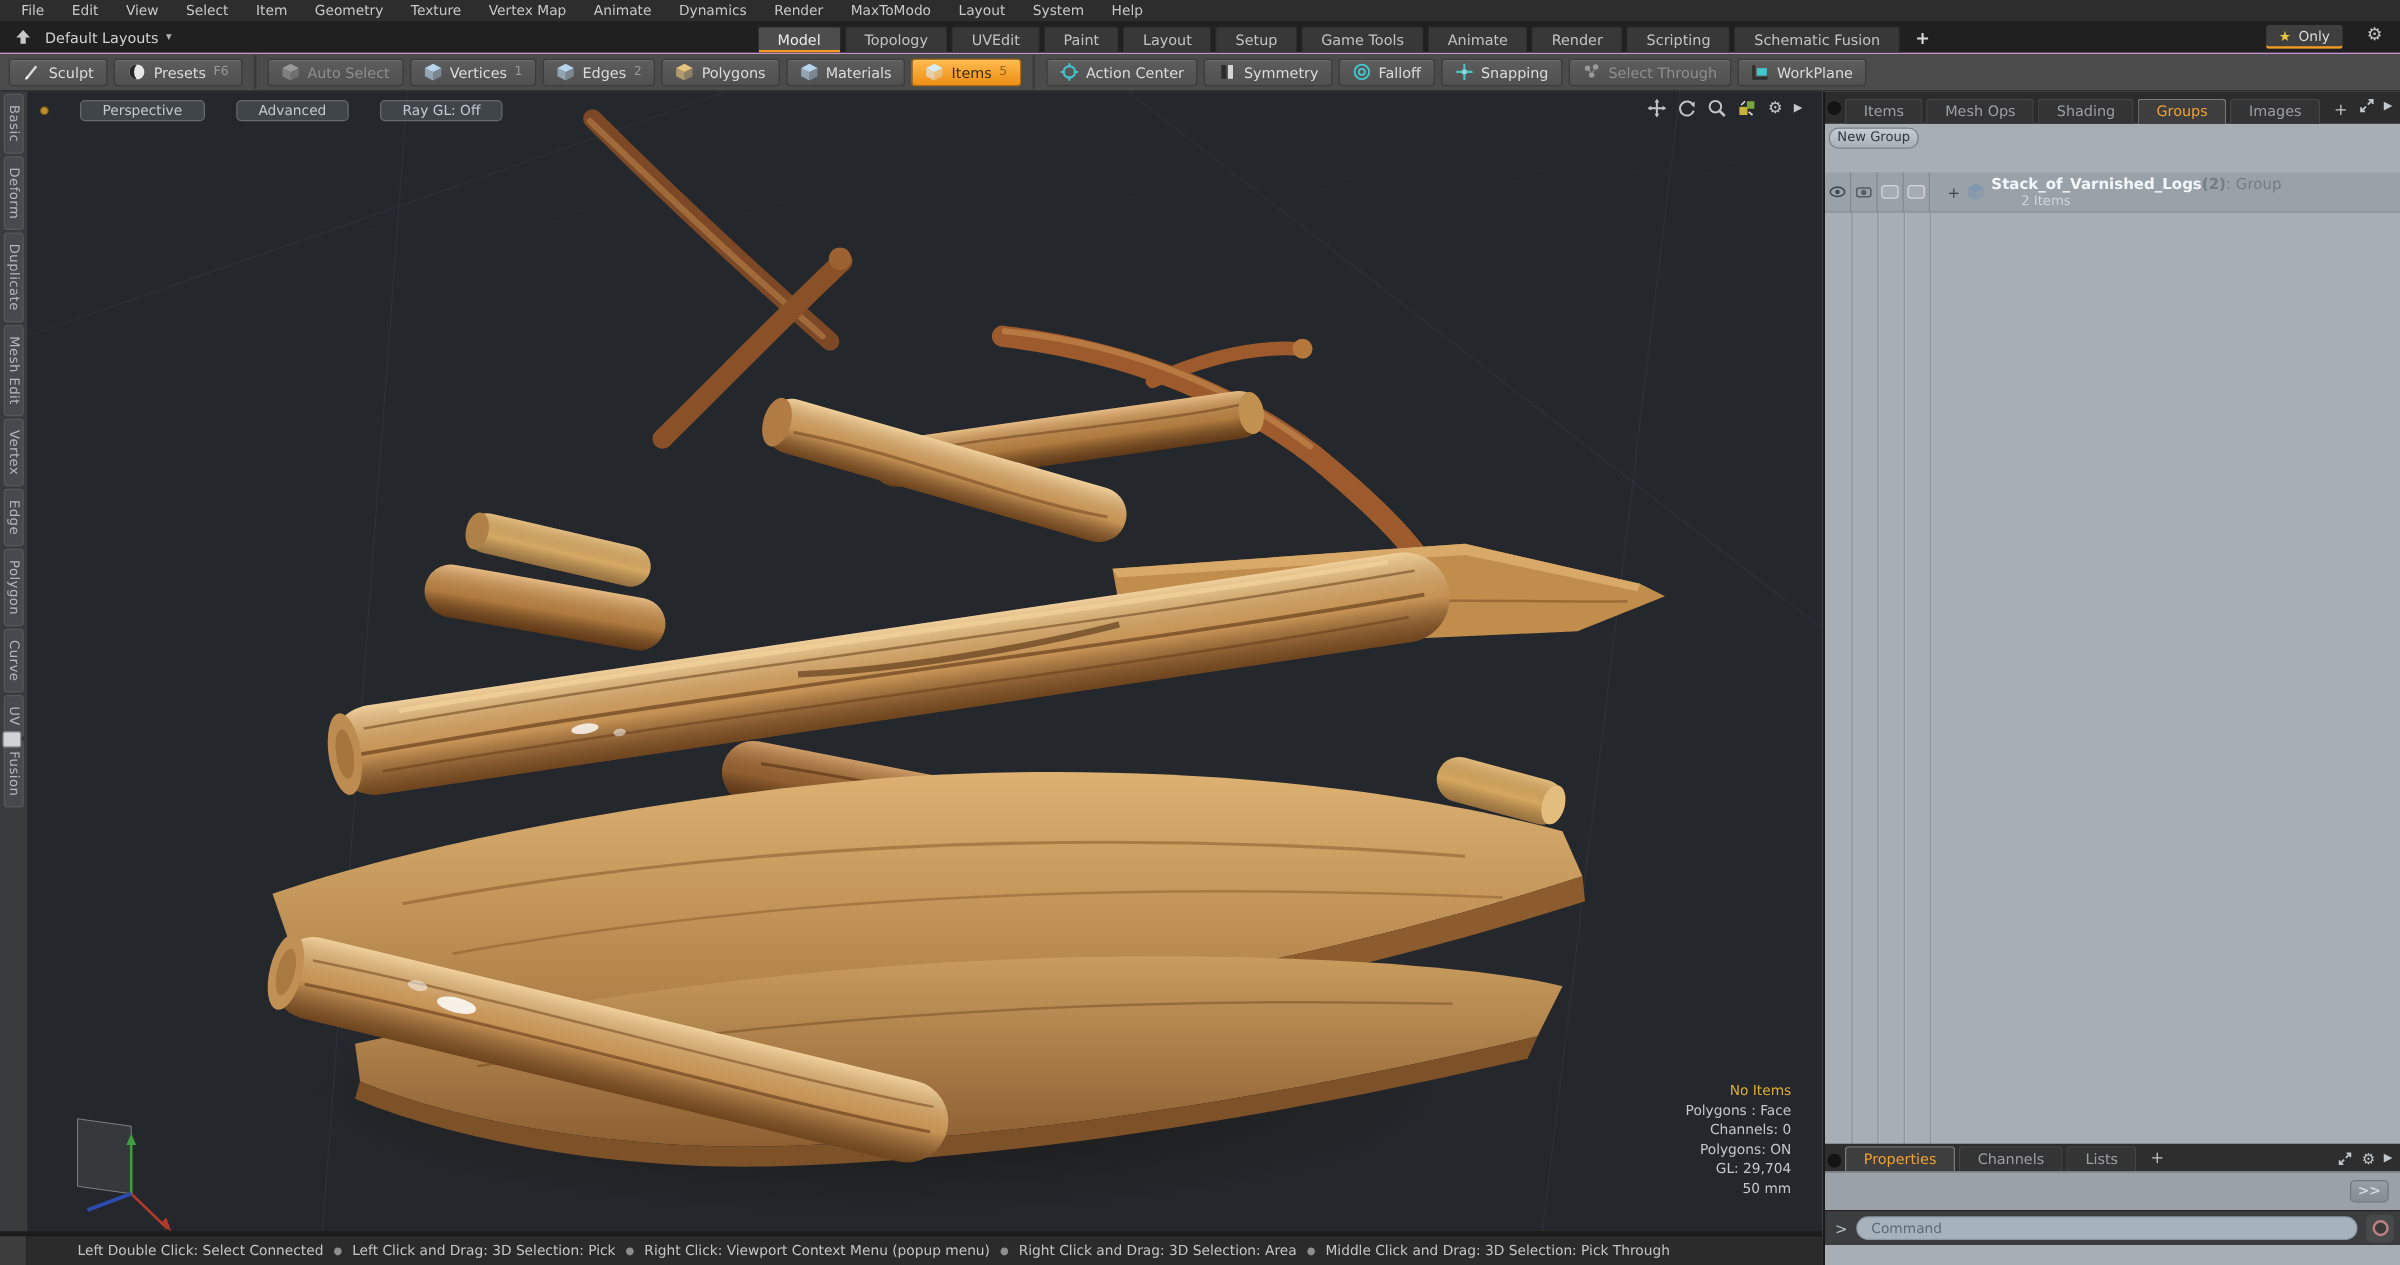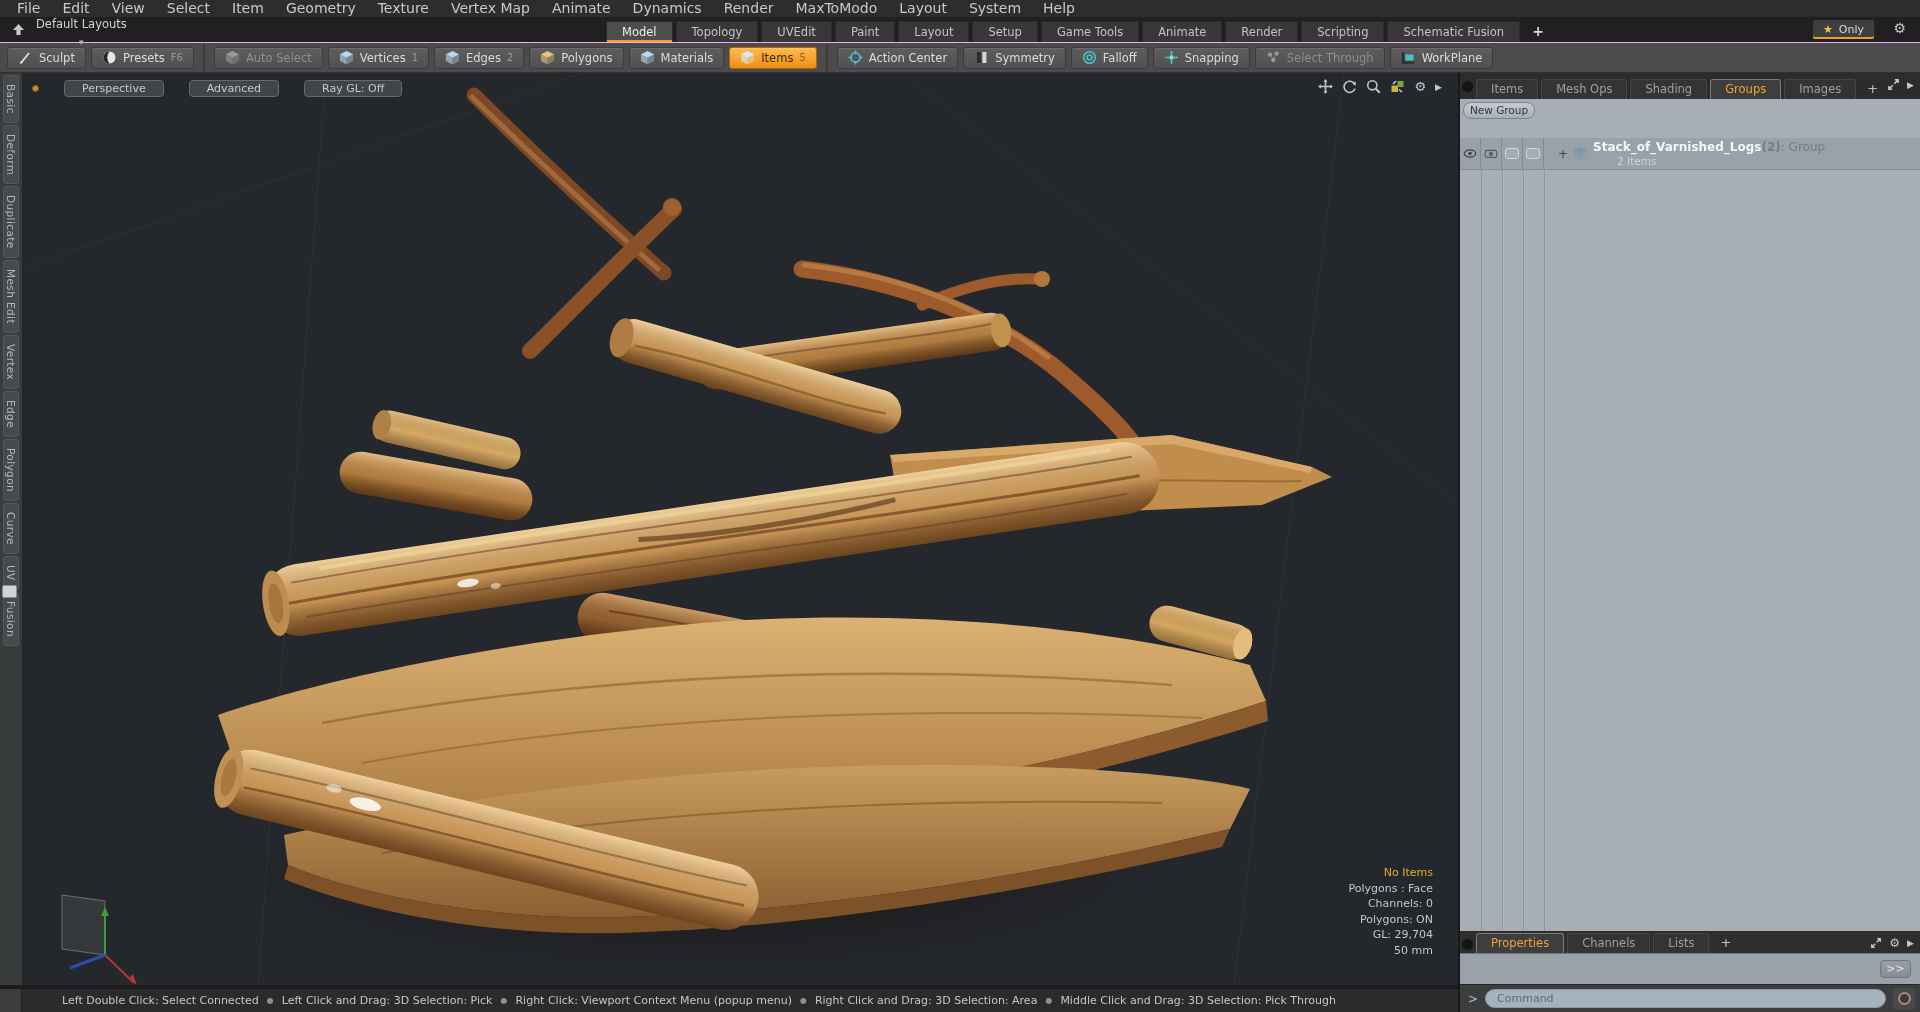--- a/index.html
+++ b/index.html
@@ -2,27 +2,27 @@
 <html><head>
 <meta charset="utf-8">
 <style>
   * { margin:0; padding:0; box-sizing:border-box; }
   html,body { width:1920px; height:1012px; overflow:hidden; background:#1d1d1d;
     font-family:"DejaVu Sans","Liberation Sans",sans-serif; -webkit-font-smoothing:antialiased; }
 
   
   .menubar { position:absolute; left:0; top:0; width:1920px; height:17px; background:#2d2d2d;
     display:flex; align-items:center; padding-left:6px; z-index:30; }
-  .menu-item { font-size:14px; color:#c9c9c9; padding:0 11px; line-height:17px; cursor:default; }
+  .menu-item { font-size:11px; color:#c9c9c9; padding:0 11px; line-height:17px; cursor:default; }
 
   
   .layoutbar { position:absolute; left:0; top:17px; width:1920px; height:25px; background:#202020; z-index:29; }
   .up-btn { position:absolute; left:8px; top:4px; width:20px; height:16px; display:flex; align-items:center; justify-content:center; }
   .switcher { position:absolute; left:36px; top:0; height:25px; display:flex; align-items:center; gap:6px;
-    font-size:11.5px; color:#d2d2d2;flex-direction:column; }
+    font-size:11.5px; color:#d2d2d2; }
   .switcher .dd { font-size:9px; color:#b0b0b0; }
   .layout-tabs { position:absolute; left:606px; bottom:0; display:flex; align-items:flex-end; gap:3px; }
   .ltab { height:21px; line-height:20px; padding:0 15px; background:#383838; color:#c3c3c3; font-size:11.5px;
     border-radius:2px 2px 0 0; border:1px solid #2a2a2a; border-bottom:none; white-space:nowrap; }
   .ltab.active { background:#4d4d4d; color:#ececec; box-shadow:inset 0 -2px 0 #f49b20; }
   .ltab-plus { height:21px; line-height:20px; padding:0 9px; color:#d8d8d8; font-size:14px; font-weight:bold; }
   .only-btn { position:absolute; right:46px; top:3px; height:19px; padding:0 10px; background:#3f3f3f;
     border-radius:2px; display:flex; align-items:center; gap:6px; font-size:11px; color:#dadada;
     box-shadow:inset 0 -2px 0 #f49b20; }
   .only-btn .star { color:#e8c63e; font-size:11px; }
@@ -92,21 +92,21 @@
   .row-main { display:flex; flex-direction:column; justify-content:center; }
   .row-line1 { display:flex; align-items:baseline; gap:0; font-size:12px; }
   .row-line1 .nm { font-weight:bold; color:#f4f7fa; }
   .row-line1 .cnt { font-weight:bold; color:#747c84; }
   .row-line1 .typ { color:#747c84; }
   .row-line2 { font-size:10.5px; color:#ced4d9; margin-left:24px; margin-top:1px; }
   .rp-cols { position:absolute; left:0; top:97px; bottom:81px; width:90px; }
   .rp-cols i { position:absolute; top:0; bottom:0; width:1px; background:rgba(0,0,0,.14); }
   .rp-cols i+i { box-shadow:1px 0 0 rgba(255,255,255,.12); }
 
-  .rp-bottom { position:absolute; left:0; bottom:0; width:100%; height:81px; }
+  .rp-bottom { position:absolute; left:0; bottom:16px; width:100%; height:81px; }
   .bp-tabbar { position:relative; height:22px; background:#2e2e2e; display:flex; align-items:flex-end; padding-left:16px; }
   .bp-strip { position:relative; height:31px; background:#9aa1a9; border-top:1px solid #6e757d; }
   .more-btn { position:absolute; right:9px; top:6px; width:31px; height:18px; background:linear-gradient(#979ea6,#858c94);
     border:1px solid #6f767e; border-radius:4px; color:#d3d9de; font-size:11px; font-weight:bold;
     text-align:center; line-height:16px; }
   .cmd-bar { position:relative; height:28px; background:#3b3d3f; border-top:1px solid #262626;
     display:flex; align-items:center; gap:7px; padding:0 5px; }
   .cmd-prompt { color:#b9c0c6; font-size:12px; padding-left:3px; }
   .cmd-input { flex:1; height:19px; border-radius:10px; background:#a7b3bc; border:1px solid #8d99a2;
     font-size:11px; color:#3c4850; padding:0 11px; outline:none; font-family:"DejaVu Sans",sans-serif; }

